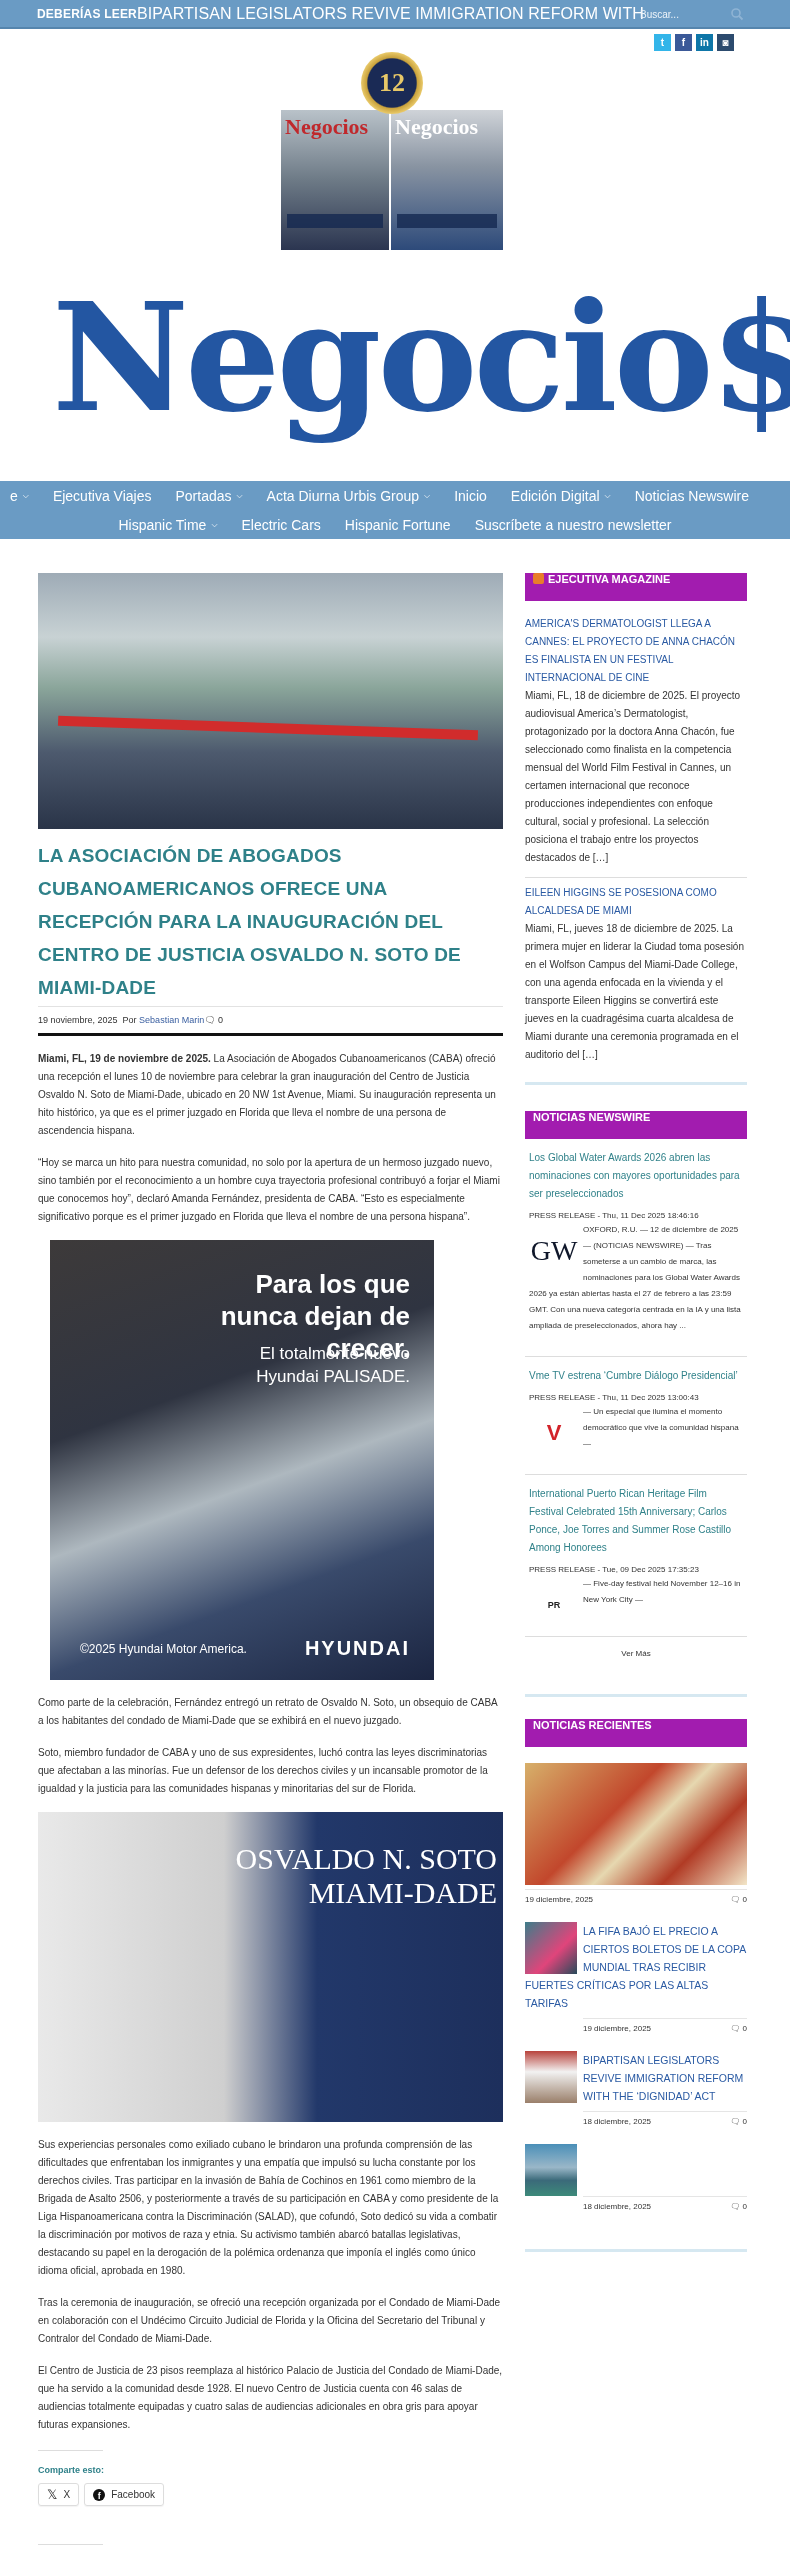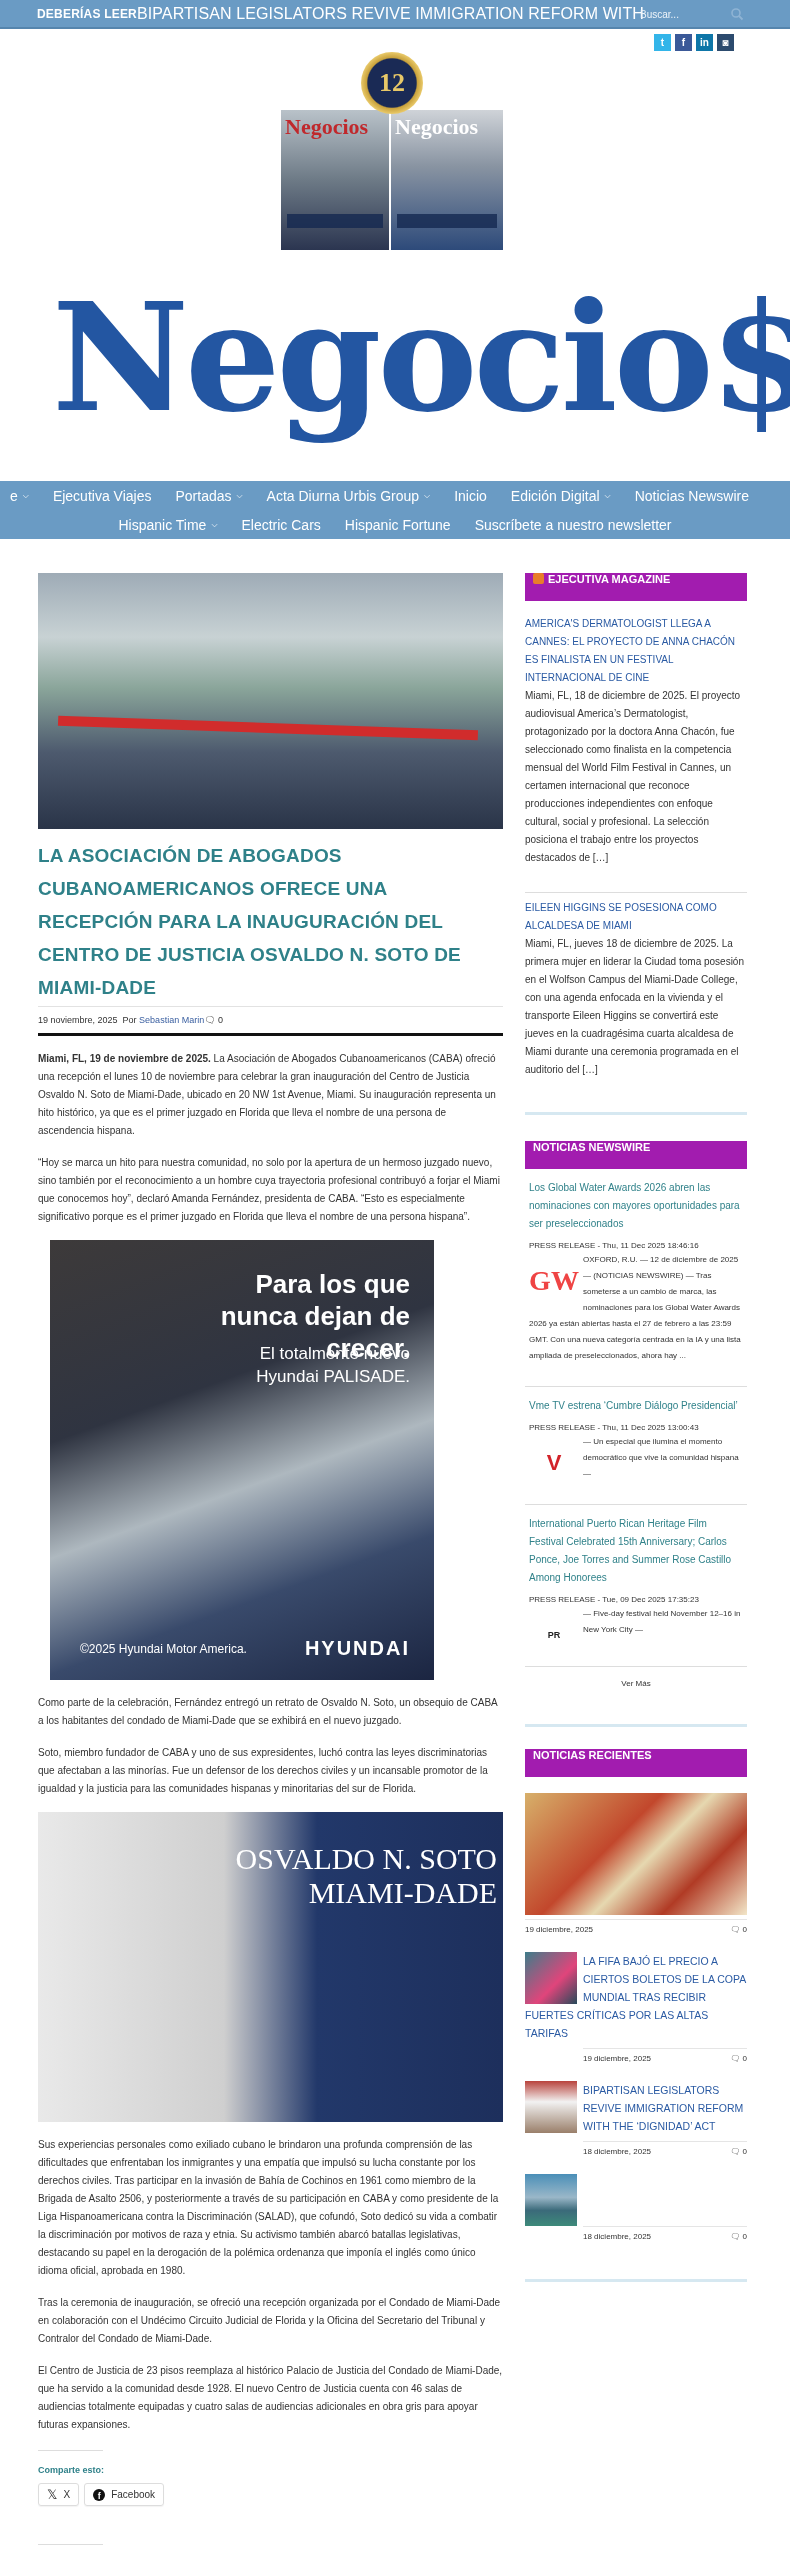--- a/index.html
+++ b/index.html
@@ -50,21 +50,21 @@
 .photo2{width:465px;height:310px;margin-top:14px;background:linear-gradient(90deg,#e9e9e9 0%,#cfcfcf 40%,#22386a 60%,#1d2f5c 100%);position:relative;overflow:hidden}
 .photo2 .banner{position:absolute;right:6px;top:30px;color:#fff;font-family:"Liberation Serif",serif;font-size:30px;line-height:34px;text-align:right}
 .share{margin-top:16px;border-top:1px solid #ddd;width:65px}
 .share-label{font-size:9px;font-weight:bold;color:#2f8189;margin-top:14px}
 .btns{display:flex;gap:5px;margin-top:8px}
 .btn{height:23px;border:1px solid #ddd;border-radius:3px;display:flex;align-items:center;padding:0 8px;font-size:10px;color:#333;gap:6px;box-shadow:0 1px 1px rgba(0,0,0,.05)}
 
 .side{position:absolute;top:573px;left:525px;width:222px}
 .widget-title{height:28px;background:#a21caf;color:#fff;font-weight:bold;font-size:11px;display:flex;align-items:flex-start;padding-left:8px;gap:4px}
 .rss{width:11px;height:11px;background:#e87d2a;border-radius:2px;position:relative}
-.s-post{border-bottom:1px solid #ddd;padding-bottom:25px}
+.s-post{border-bottom:1px solid #ddd;padding-bottom:10px}
 .s-post .ttl{color:#2a5aa3;font-size:10px;line-height:18px;text-transform:uppercase;margin-top:14px}
 .s-post .exc{font-size:10px;line-height:18px;color:#333}
 .sep{border-bottom:3px solid #d6e8f1;margin-top:18px}
 .nw{border-bottom:1px solid #ddd;padding:10px 4px 22px 4px}
 .nw .ttl{color:#2f8189;font-size:10px;line-height:18px}
 .nw .pr{font-size:8px;color:#333;margin-top:8px}
 .nw .wrap{margin-top:2px;font-size:8px;line-height:16px;color:#333}
 .nw .thumb{float:left;width:50px;height:42px;margin:8px 4px 0 0}
 .vermas{text-align:center;font-size:8px;color:#333;padding:12px 0 36px;border-top:1px solid #ddd;margin-top:6px}
 .rec-img{width:222px;height:122px;margin-top:16px;background:linear-gradient(135deg,#d7b06a 0%,#c2472c 40%,#e6d8b0 55%,#b13b25 75%,#f2e6c8 100%)}
@@ -226,21 +226,21 @@
     <div class="ttl" style="margin-top:6px">Eileen Higgins se posesiona como alcaldesa de Miami</div>
     <div class="exc">Miami, FL, jueves 18 de diciembre de 2025. La primera mujer en liderar la Ciudad toma posesión en el Wolfson Campus del Miami-Dade College, con una agenda enfocada en la vivienda y el transporte Eileen Higgins se convertirá este jueves en la cuadragésima cuarta alcaldesa de Miami durante una ceremonia programada en el auditorio del […]</div>
   </div>
   <div class="sep" style="margin-top:8px"></div>
 
   <div class="widget-title" style="margin-top:26px">NOTICIAS NEWSWIRE</div>
   <div class="nw">
     <div class="ttl">Los Global Water Awards 2026 abren las nominaciones con mayores oportunidades para ser preseleccionados</div>
     <div class="pr">PRESS RELEASE - Thu, 11 Dec 2025 18:46:16</div>
     <div class="wrap">
-      <div class="thumb" style="color:#ef4444;font-family:'Liberation Serif',serif;font-size:28px;font-weight:bold;display:flex;align-items:center;justify-content:center">GW</div>
+      <div class="thumb" style="color:#0f172a;font-family:'Liberation Serif',serif;font-size:28px;font-weight:normal;display:flex;align-items:center;justify-content:center">GW</div>
       <span>OXFORD, R.U. — 12 de diciembre de 2025 — (NOTICIAS NEWSWIRE) — Tras someterse a un cambio de marca, las nominaciones para los Global Water Awards 2026 ya están abiertas hasta el 27 de febrero a las 23:59 GMT. Con una nueva categoría centrada en la IA y una lista ampliada de preseleccionados, ahora hay ...</span>
     </div>
   </div>
   <div class="nw">
     <div class="ttl">Vme TV estrena ‘Cumbre Diálogo Presidencial’</div>
     <div class="pr">PRESS RELEASE - Thu, 11 Dec 2025 13:00:43</div>
     <div class="wrap">
       <div class="thumb" style="color:#d2232a;font-size:22px;font-weight:bold;display:flex;align-items:center;justify-content:center">V</div>
       <span>— Un especial que ilumina el momento democrático que vive la comunidad hispana —</span>
     </div>

